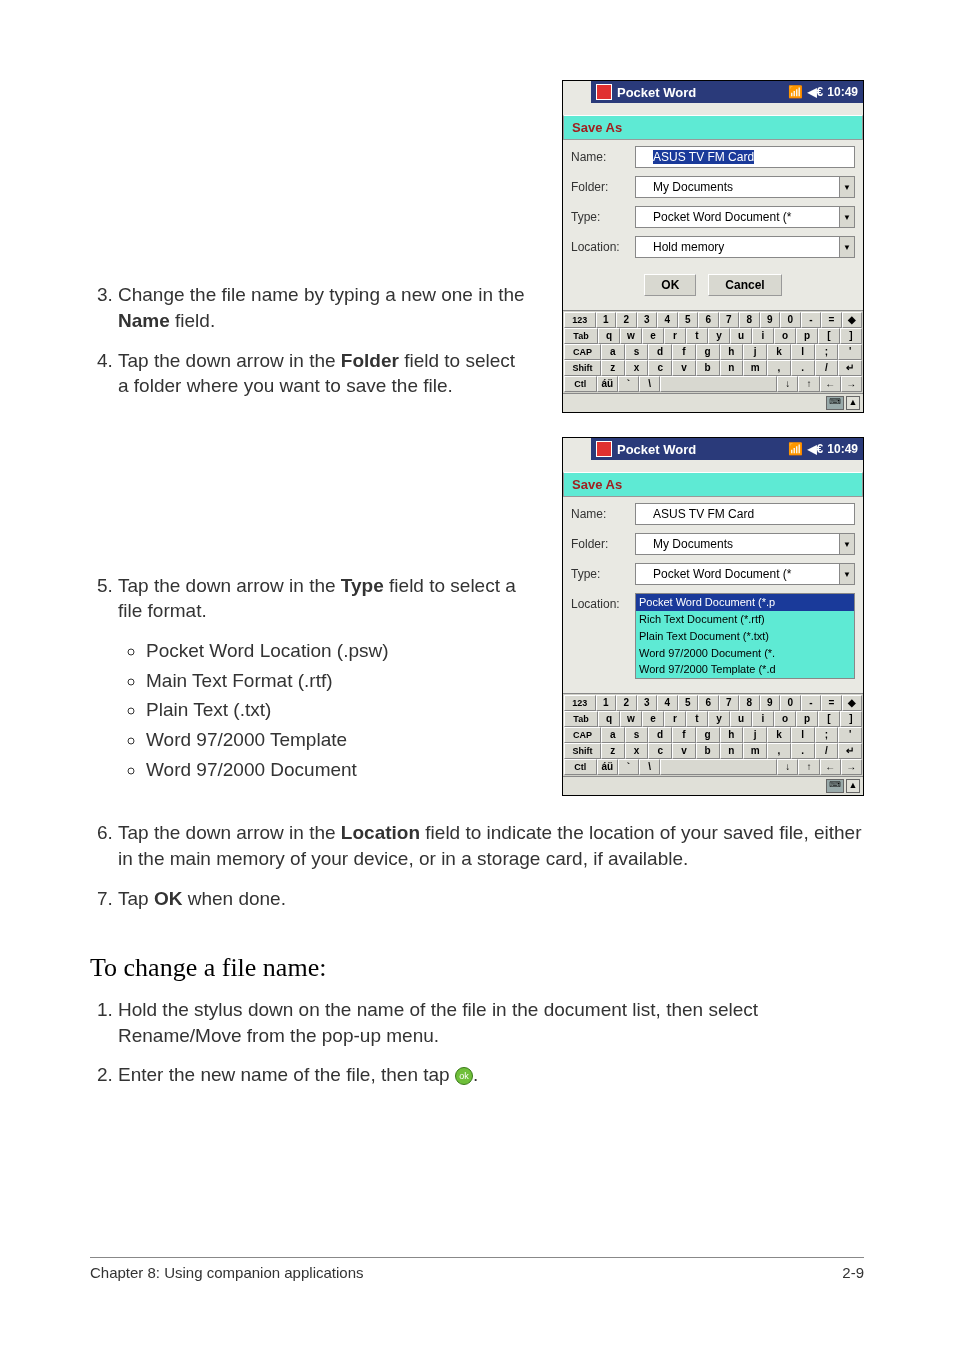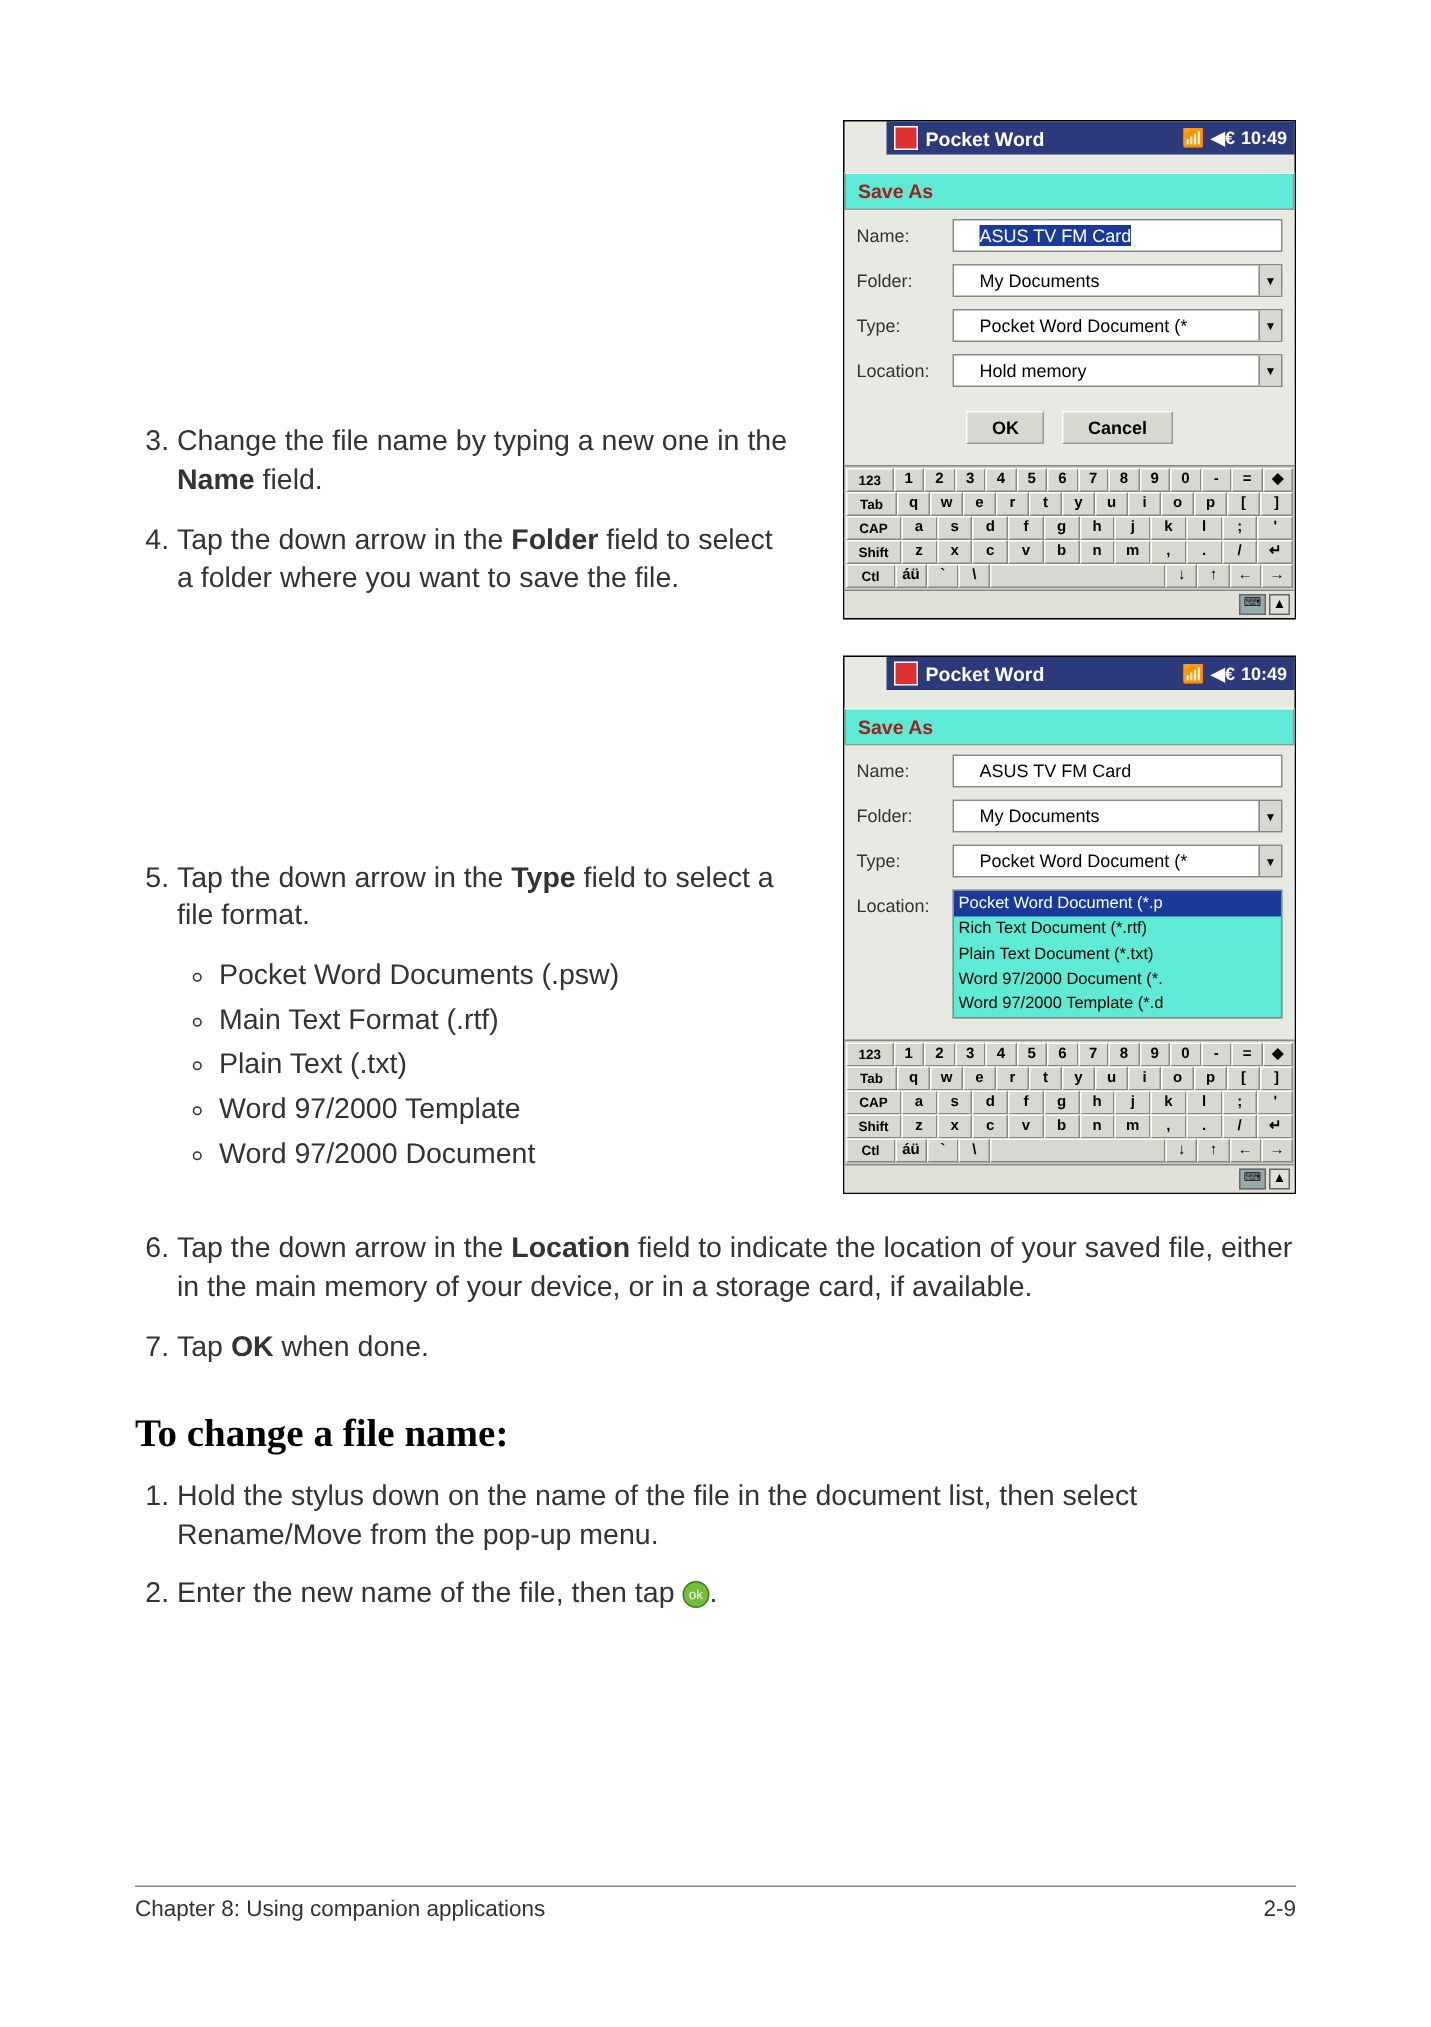--- a/index.html
+++ b/index.html
@@ -37,23 +37,23 @@
   ul.bullets {
     margin: 6px 0 0 0;
     padding-left: 28px;
   }
   ul.bullets li {
     margin-bottom: 4px;
   }
   b { font-weight: bold; }
   h3.section {
     font-family: Georgia, "Times New Roman", serif;
-    font-weight: bold;
+    font-weight: normal;
     font-size: 26px;
-    margin: 30px 0 14px 0;
+    margin: 42px 0 14px 0;
   }
   .footer {
     position: absolute;
     left: 90px;
     right: 90px;
     bottom: 70px;
     border-top: 1px solid #888;
     padding-top: 6px;
     font-size: 15px;
     color: #333;
@@ -360,21 +360,21 @@
     </div>
   </div>
 
   <div class="columns">
     <div class="left-col">
       <ol class="main-list" start="5">
         <li>
           <span>Tap the down arrow in the </span><b>Type</b><span> field to select a file format.</span>
           <div style="height:8px"></div>
           <ul class="bullets">
-            <li>Pocket Word Documents (.psw)</li>
+            <li>Pocket Word Location (.psw)</li>
             <li>Main Text Format (.rtf)</li>
             <li>Plain Text (.txt)</li>
             <li>Word 97/2000 Template</li>
             <li>Word 97/2000 Document</li>
           </ul>
         </li>
       </ol>
     </div>
 
     <div class="device">

